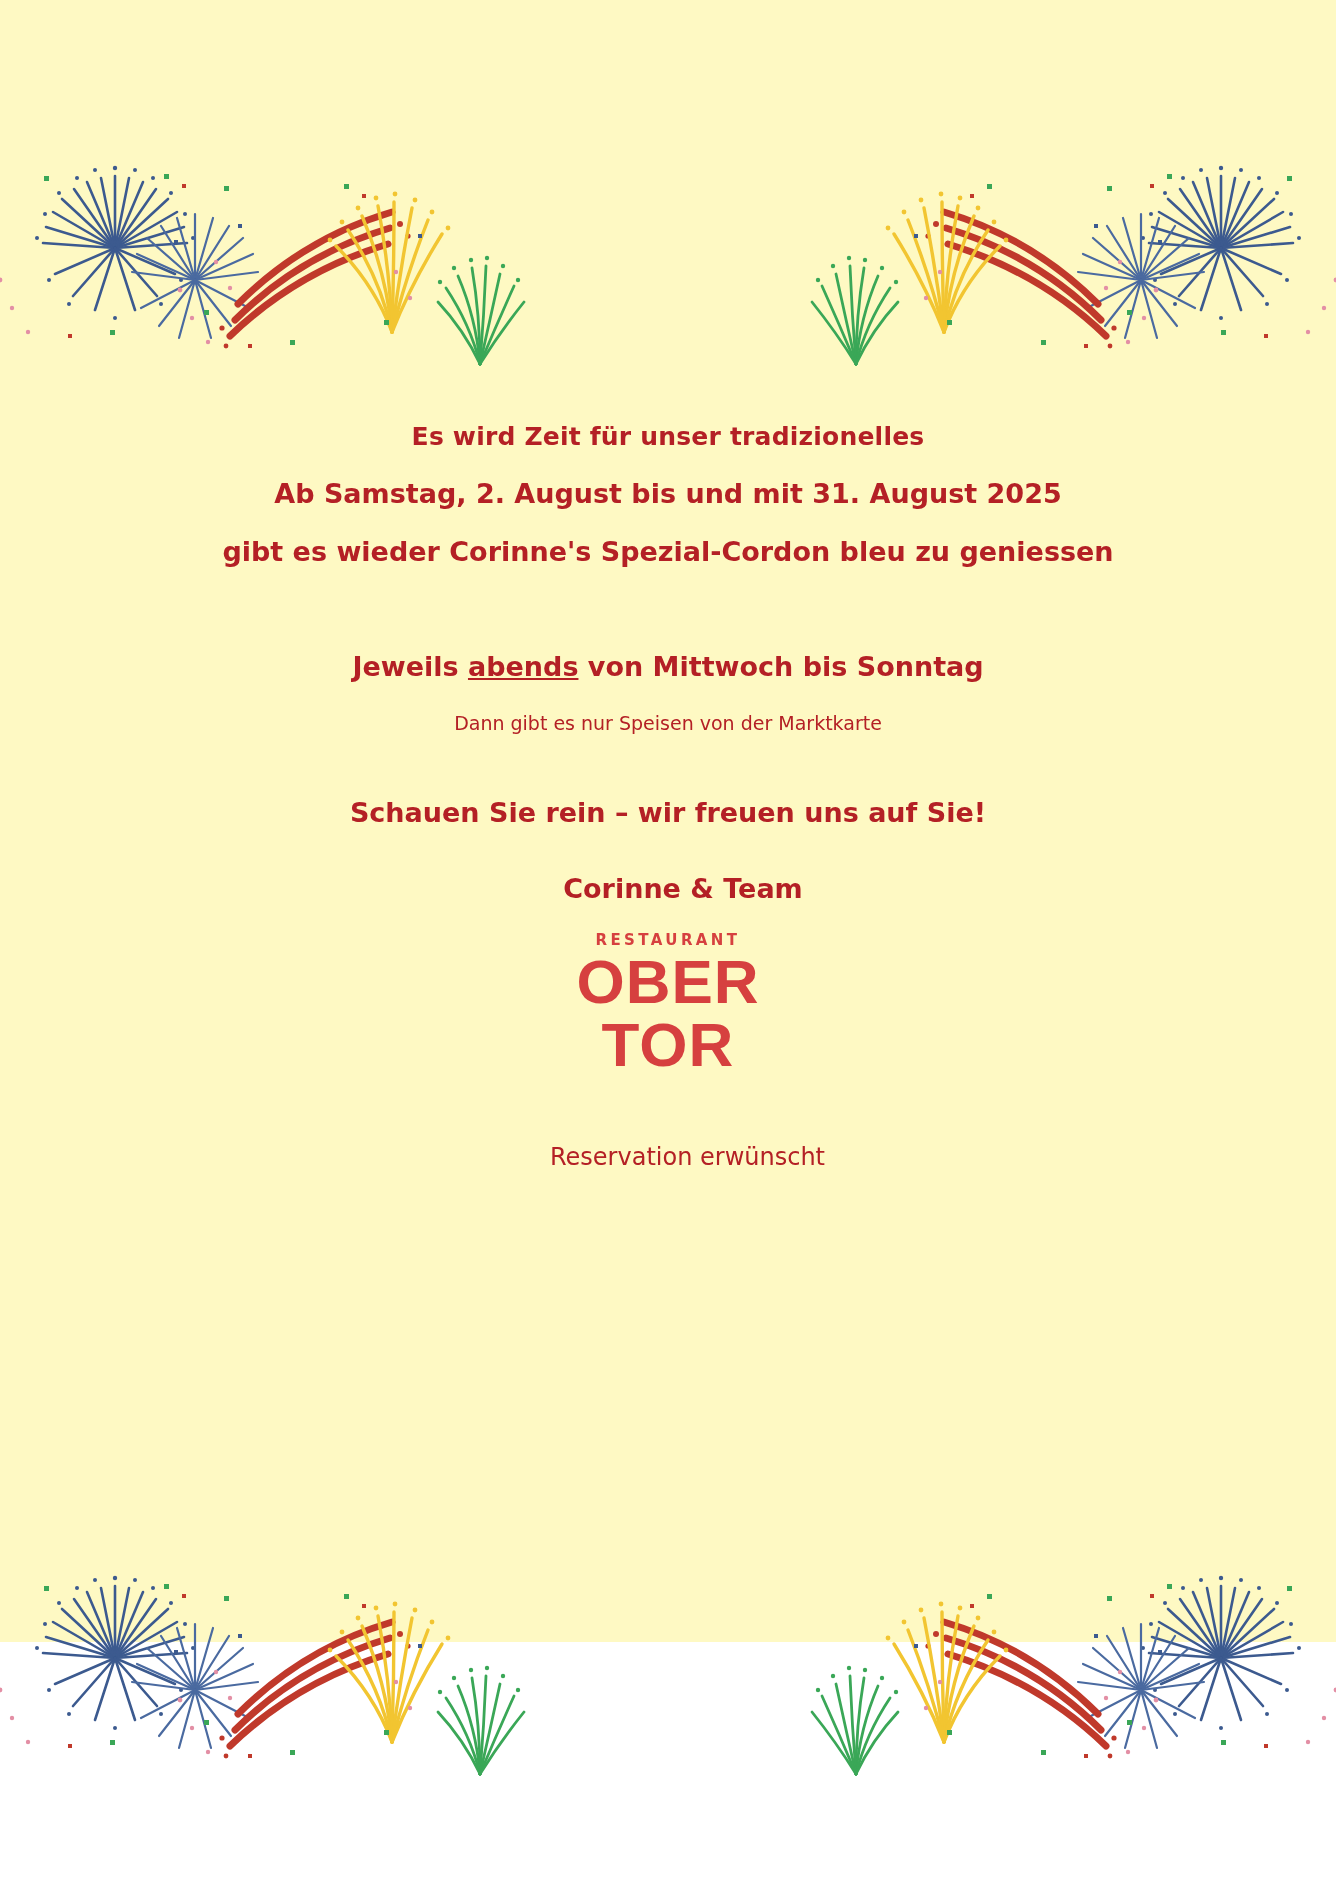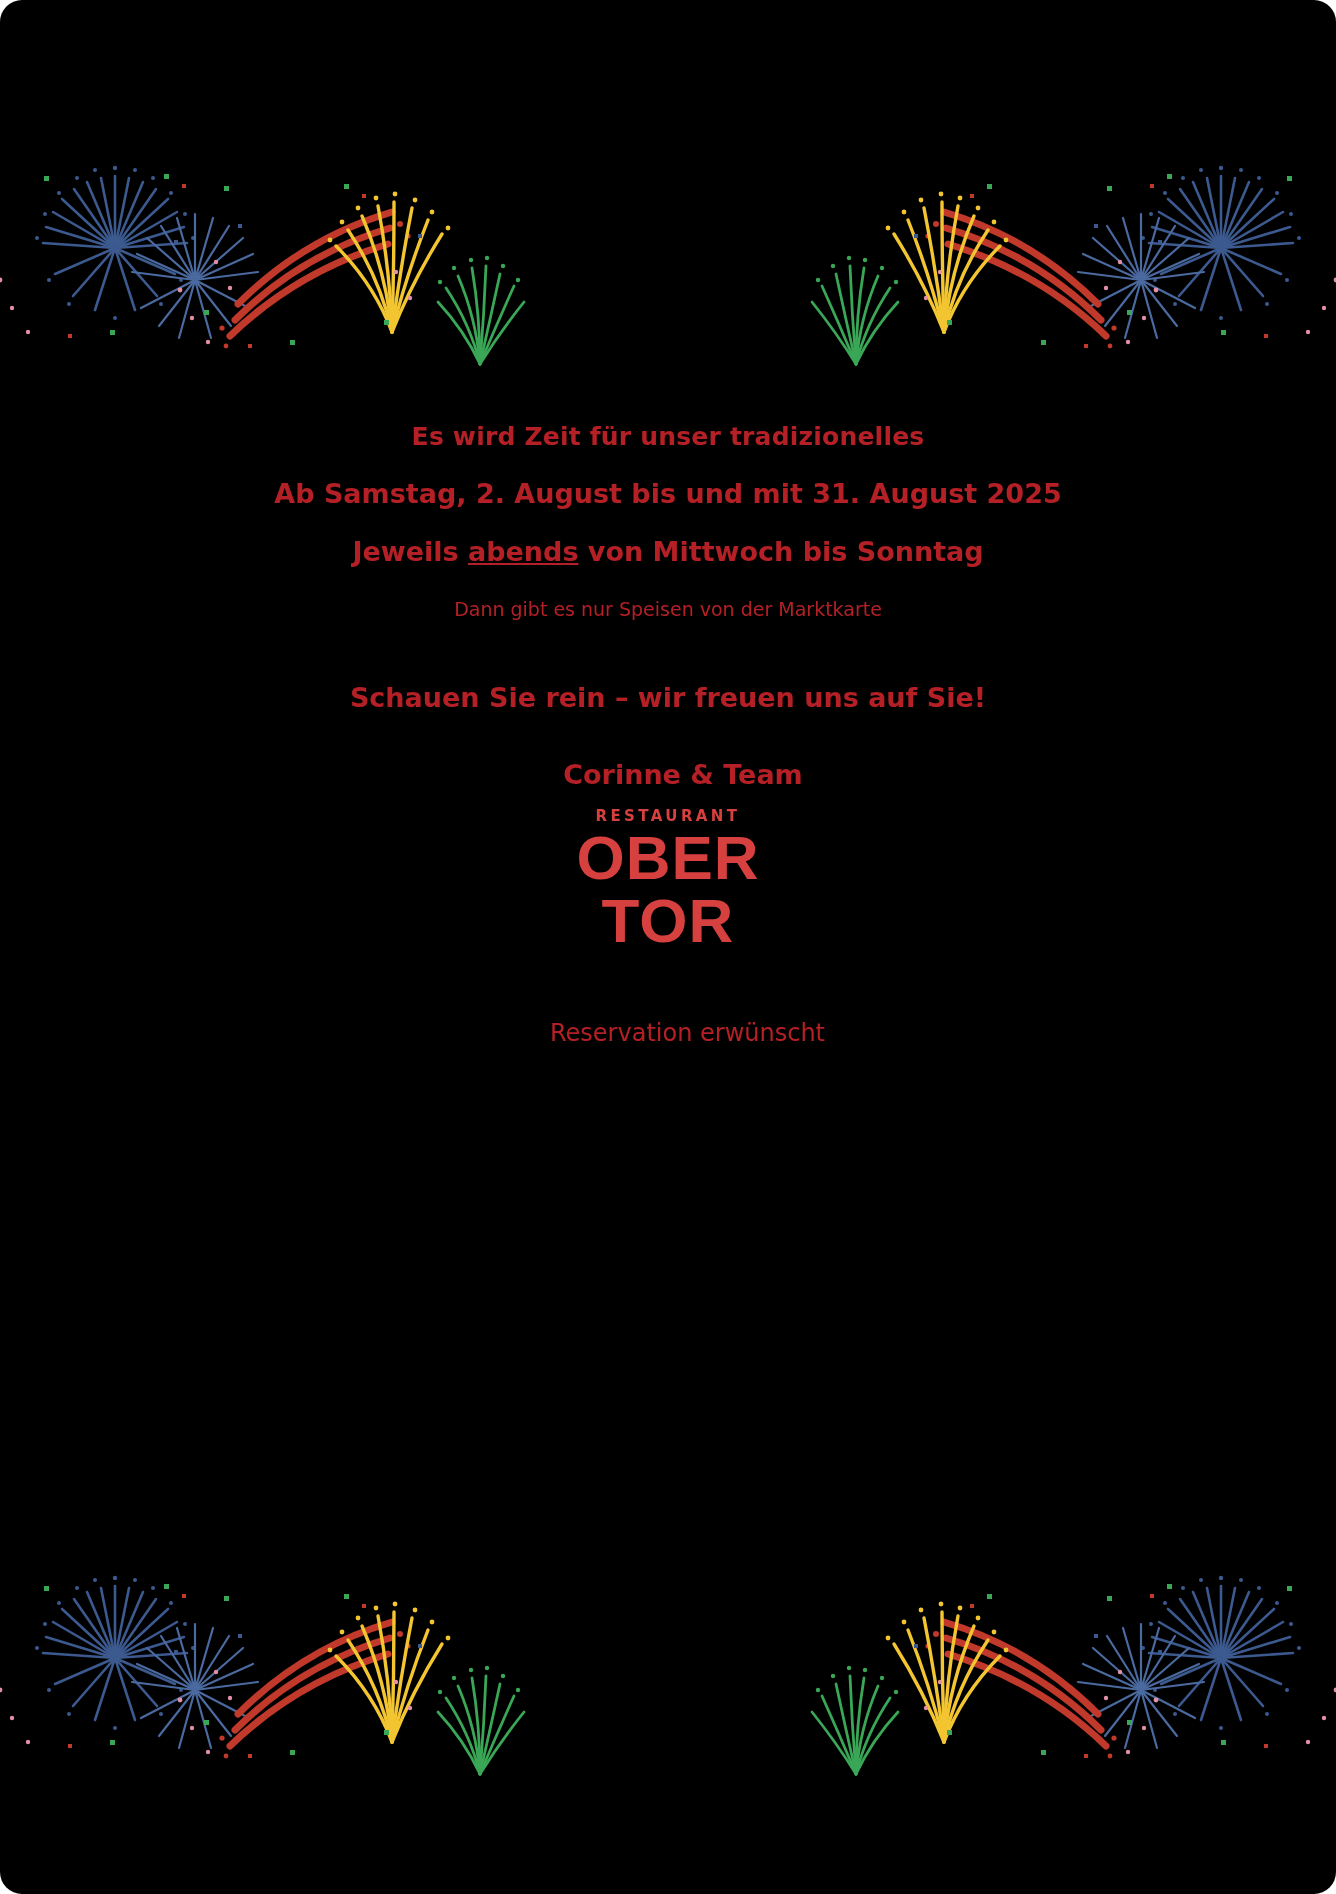--- a/index.html
+++ b/index.html
@@ -10,23 +10,22 @@
   body {
     width: 1336px;
     height: 1894px;
     position: relative;
     font-family: "DejaVu Sans", sans-serif;
     overflow: hidden;
   }
   .page {
     position: relative;
     width: 1336px;
-    height: 1894px;
-    background: #000000;
-    border-radius: 22px;
+    height: 1642px;
+    background: #fef9c3;
   }
 
   
   .fireworks-band {
     position: absolute;
     left: 0;
     width: 1336px;
     height: 260px;
     pointer-events: none;
   }
@@ -83,21 +82,21 @@
   }
   .note-gap { height: 56px; }
   .invite-line {
     font-size: 27px;
     font-weight: bold;
     margin-bottom: 40px;
   }
   .signature-line {
     font-size: 27px;
     font-weight: bold;
-    margin-bottom: 14px;
+    margin-bottom: 24px;
     padding-left: 30px;
   }
 
   
   .logo {
     width: 240px;
     margin: 0 auto;
     color: #d6403f;
   }
   .logo-kicker {
@@ -300,20 +299,21 @@
     </svg>
   </div>
 
   <div class="content">
 
     <div class="line intro">Es wird Zeit für unser tradizionelles</div>
 
 
     <div class="line date-line">Ab Samstag, 2. August bis und mit 31. August 2025</div>
 
+    <div class="line special-line">gibt es wieder Corinne's Spezial-Cordon bleu zu geniessen</div>
 
     <div class="line evening-line">
       <span>Jeweils </span><u>abends</u><span> von Mittwoch bis Sonntag</span>
     </div>
 
     <div class="line note">Dann gibt es nur Speisen von der Marktkarte</div>
 
     <div class="note-gap"></div>
 
     <div class="line invite-line">Schauen Sie rein – wir freuen uns auf Sie!</div>

